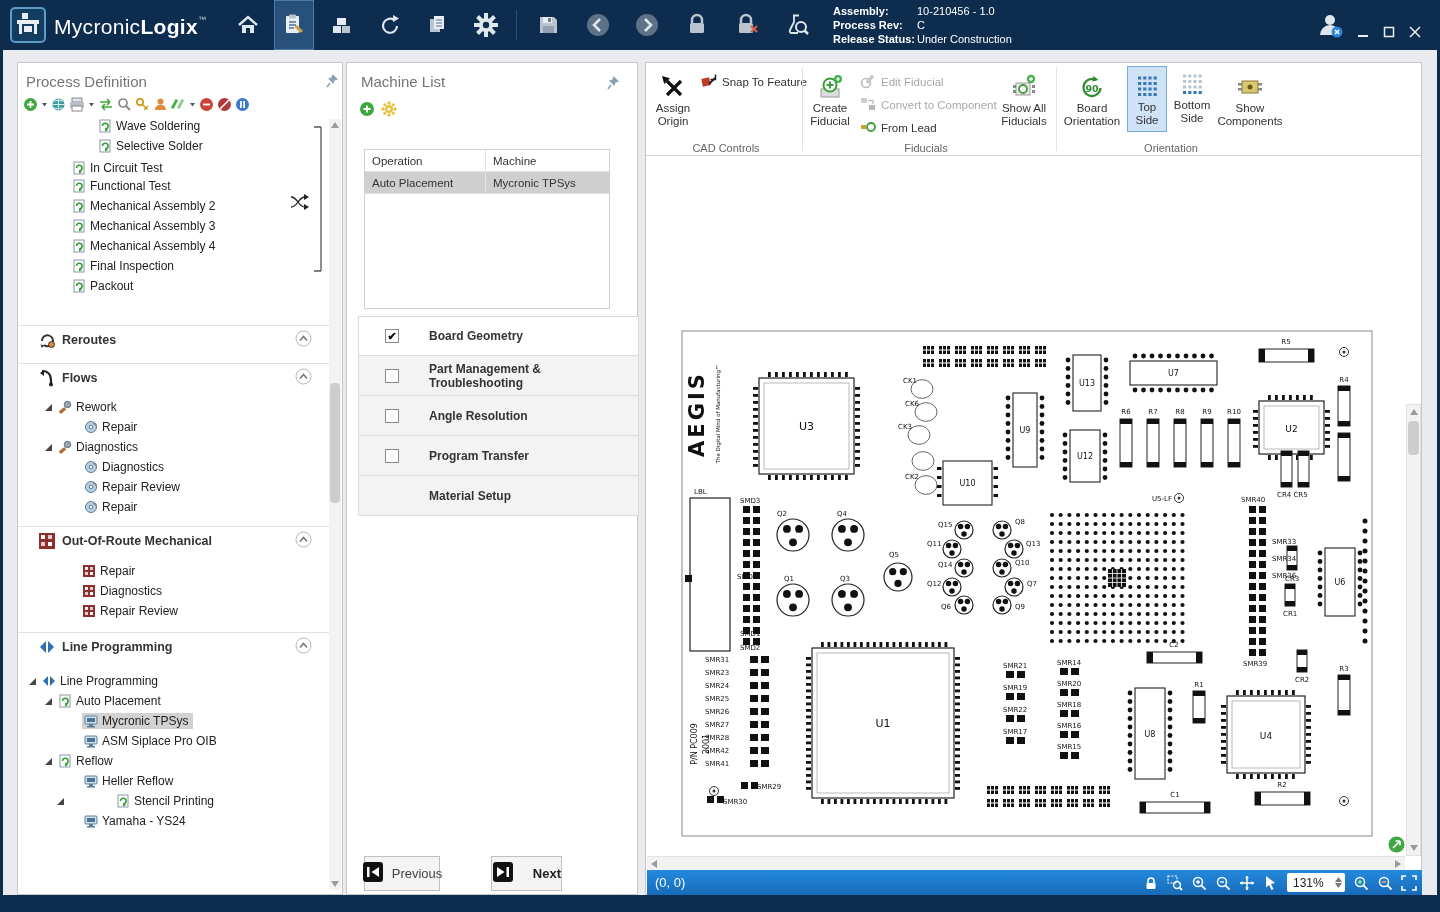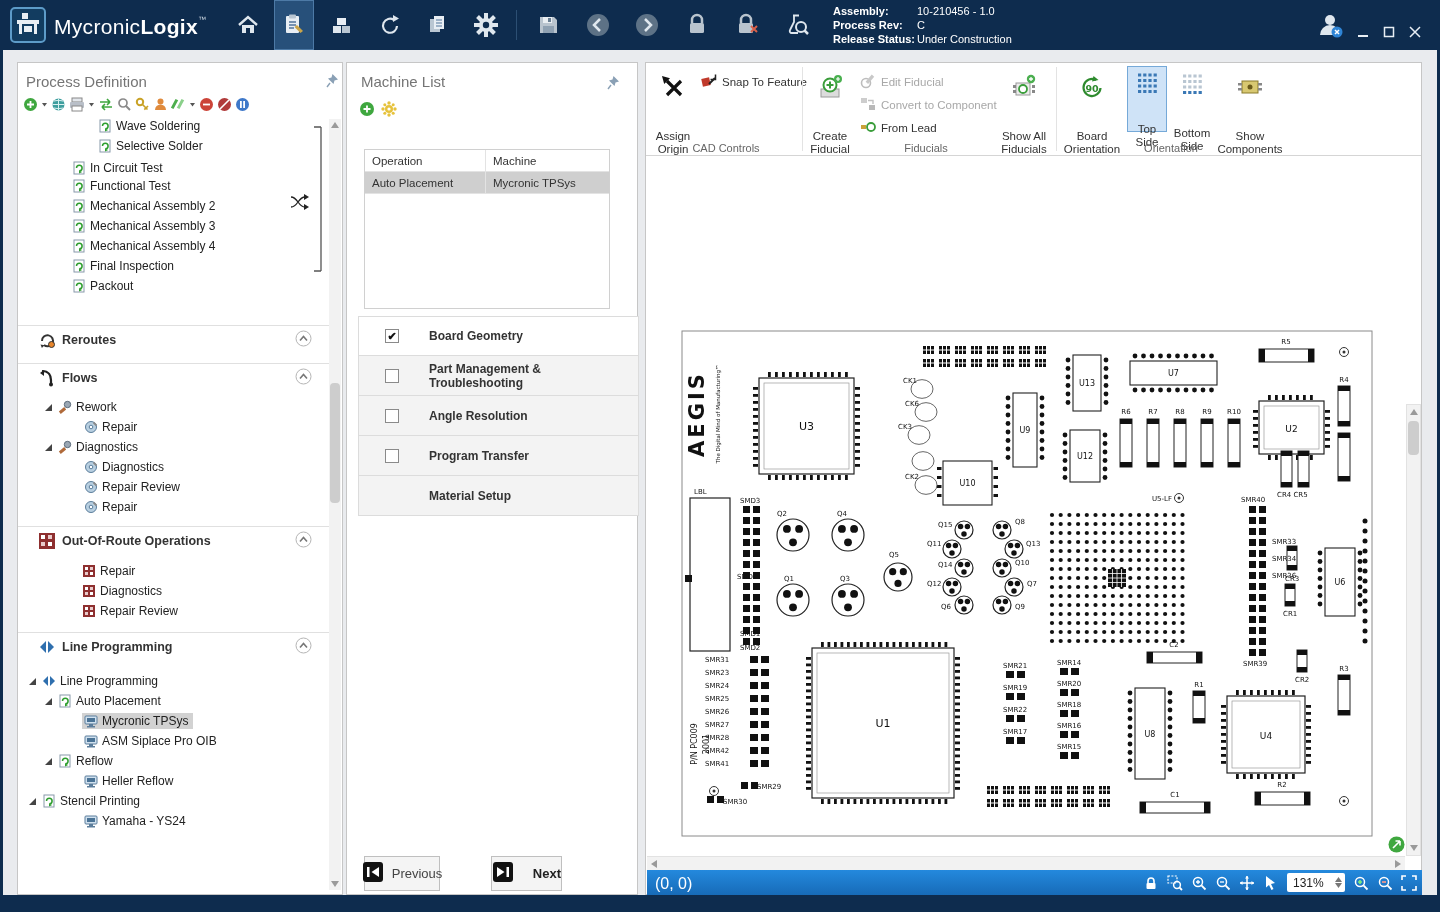--- a/index.html
+++ b/index.html
@@ -51,37 +51,37 @@
 .step{height:40px;border:1px solid #dcdcdc;border-top:none;background:#f3f3f3;display:flex;align-items:center;padding-left:26px;font-weight:bold;font-size:12px;color:#333;cursor:pointer;}
 .step:first-child{border-top:1px solid #dcdcdc;}
 .step.active{background:#fff;}
 .cb{width:14px;height:14px;background:#fff;border:1px solid #8a8a8a;font-size:11px;line-height:12px;text-align:center;color:#111;margin-right:30px;cursor:pointer;}
 .cb-space{width:14px;margin-right:30px;}
 .navbtn{position:absolute;display:flex;align-items:center;justify-content:center;gap:8px;background:#f4f4f4;border:1px solid #bfbfbf;font-size:13px;color:#444;cursor:pointer;}
 #prevBtn{left:17px;top:793px;width:76px;height:35px;}
 #nextBtn{left:144px;top:793px;width:71px;height:35px;font-weight:bold;color:#222;justify-content:space-between;}
 
 .ribbon{position:absolute;left:0;top:0;width:775px;height:93px;background:#fff;border-bottom:1px solid #d5d5d5;}
-.rbtn{position:absolute;display:flex;flex-direction:column;align-items:center;justify-content:flex-start;font-size:11.5px;color:#333;text-align:center;line-height:1.15;cursor:pointer;padding-top:5px;gap:28px;}
+.rbtn{position:absolute;display:flex;flex-direction:column;align-items:center;justify-content:flex-start;font-size:11.5px;color:#333;text-align:center;line-height:1.15;cursor:pointer;padding-top:5px;}
 .rbtn .ric{height:30px;display:flex;align-items:center;}
 .rbtn.selected{background:#cfe3f7;border:1px solid #75a9d8;padding-top:4px;}
 .rsmall{position:absolute;display:flex;align-items:center;gap:5px;font-size:11.5px;color:#333;cursor:pointer;white-space:nowrap;}
 .rsmall.disabled{color:#a8a8a8;cursor:default;}
 .rgroup-label{position:absolute;bottom:1px;font-size:11px;color:#666;text-align:center;}
 .rsep{position:absolute;top:4px;height:84px;width:1px;background:#e3e3e3;}
 
 .cadcanvas{position:absolute;left:1px;top:93px;width:759px;height:700px;background:#fff;overflow:hidden;}
 .vscroll{position:absolute;left:760px;top:341px;width:15px;height:452px;background:#f2f2f2;border:1px solid #e2e2e2;}
 .vscroll .arr{position:absolute;left:0;width:13px;height:14px;display:flex;align-items:center;justify-content:center;cursor:pointer;}
 .vscroll .thumb{position:absolute;left:1px;top:16px;width:11px;height:34px;background:#cdcdcd;border-radius:4px;cursor:pointer;}
 .hscroll{position:absolute;left:1px;top:793px;width:758px;height:14px;background:#f2f2f2;border-top:1px solid #e2e2e2;}
 .hscroll .arr{position:absolute;top:0;width:14px;height:13px;display:flex;align-items:center;justify-content:center;cursor:pointer;}
 .fitbtn{position:absolute;left:742px;top:773px;cursor:pointer;}
 .statusbar{position:absolute;left:1px;top:807px;width:775px;height:25px;background:linear-gradient(#2489dd,#176bb8);color:#fff;}
-.coords{position:absolute;left:8px;top:5px;font-size:16px;}
+.coords{position:absolute;left:8px;top:5px;font-size:13px;}
 .sb-right{position:absolute;right:5px;top:3px;display:flex;align-items:center;gap:8px;}
 .sic{display:inline-flex;cursor:pointer;}
 .zoombox{width:58px;height:19px;background:#fff;border-radius:2px;color:#222;font-size:12px;display:flex;align-items:center;padding:0 3px 0 6px;gap:4px;cursor:text;}
 .zoombox .zv{flex:1;}
 .spin{display:flex;flex-direction:column;gap:1px;}
 .bracket-svg{position:absolute;left:272px;top:62px;}
 </style>
 </head>
 <body>
 
@@ -552,21 +552,21 @@
     <div class="section-header" style="top:463px">
       <span class="sicon">
           <svg width="18" height="18">
             <rect x="1" y="1" width="16" height="16" fill="#8e2f2f"></rect>
             <rect x="3" y="3" width="4" height="4" fill="#fff"></rect>
             <rect x="10" y="3" width="4" height="4" fill="#e9caca"></rect>
             <rect x="3" y="10" width="4" height="4" fill="#e9caca"></rect>
             <rect x="10" y="10" width="4" height="4" fill="#fff"></rect>
           </svg>
         </span>
-      <span>Out-Of-Route Operations</span>
+      <span>Out-Of-Route Mechanical</span>
     </div>
     <span class="collapse-btn" style="top:468px"><svg width="17" height="17">
           <circle cx="8.5" cy="8.5" r="7.5" fill="#fff" stroke="#b5b5b5"></circle>
           <path d="M5 10.5 l3.5 -4 3.5 4" fill="none" stroke="#777" stroke-width="1.6"></path>
         </svg></span>
 
     <div class="tree" id="oorTree" style="top:498px">
         <div class="tree-row" style="padding-left: 62px;">
           <span class="hl">
             <span class="ticon">
@@ -708,21 +708,21 @@
               <svg width="14" height="14" viewBox="0 0 14 14">
                 <rect x="1" y="2" width="12" height="8" rx="1" fill="#cfe0ee" stroke="#5b7d9b"></rect>
                 <rect x="3" y="4" width="8" height="4" fill="#4a7396"></rect>
                 <rect x="5" y="10" width="4" height="2" fill="#5b7d9b"></rect>
                 <rect x="3" y="12" width="8" height="1.5" fill="#5b7d9b"></rect>
               </svg>
             </span>
             <span>Heller Reflow</span>
           </span>
         </div>
-        <div class="tree-row" style="padding-left: 8px;">
+        <div class="tree-row" style="padding-left: 36px; gap: 46px;">
           <span class="exp">
             <svg width="9" height="9">
               <path d="M8 1 V8 H1 Z" fill="#444"></path>
             </svg>
           </span>
           <span class="hl">
             <span class="ticon">
               <svg width="14" height="14" viewBox="0 0 14 14">
                 <rect x="2" y="1" width="10" height="12" fill="#fff" stroke="#8899aa"></rect>
                 <path d="M4.5 7 a2.8 2.8 0 1 1 2.8 2.8" fill="none" stroke="#2e9e2e" stroke-width="1.5"></path>

